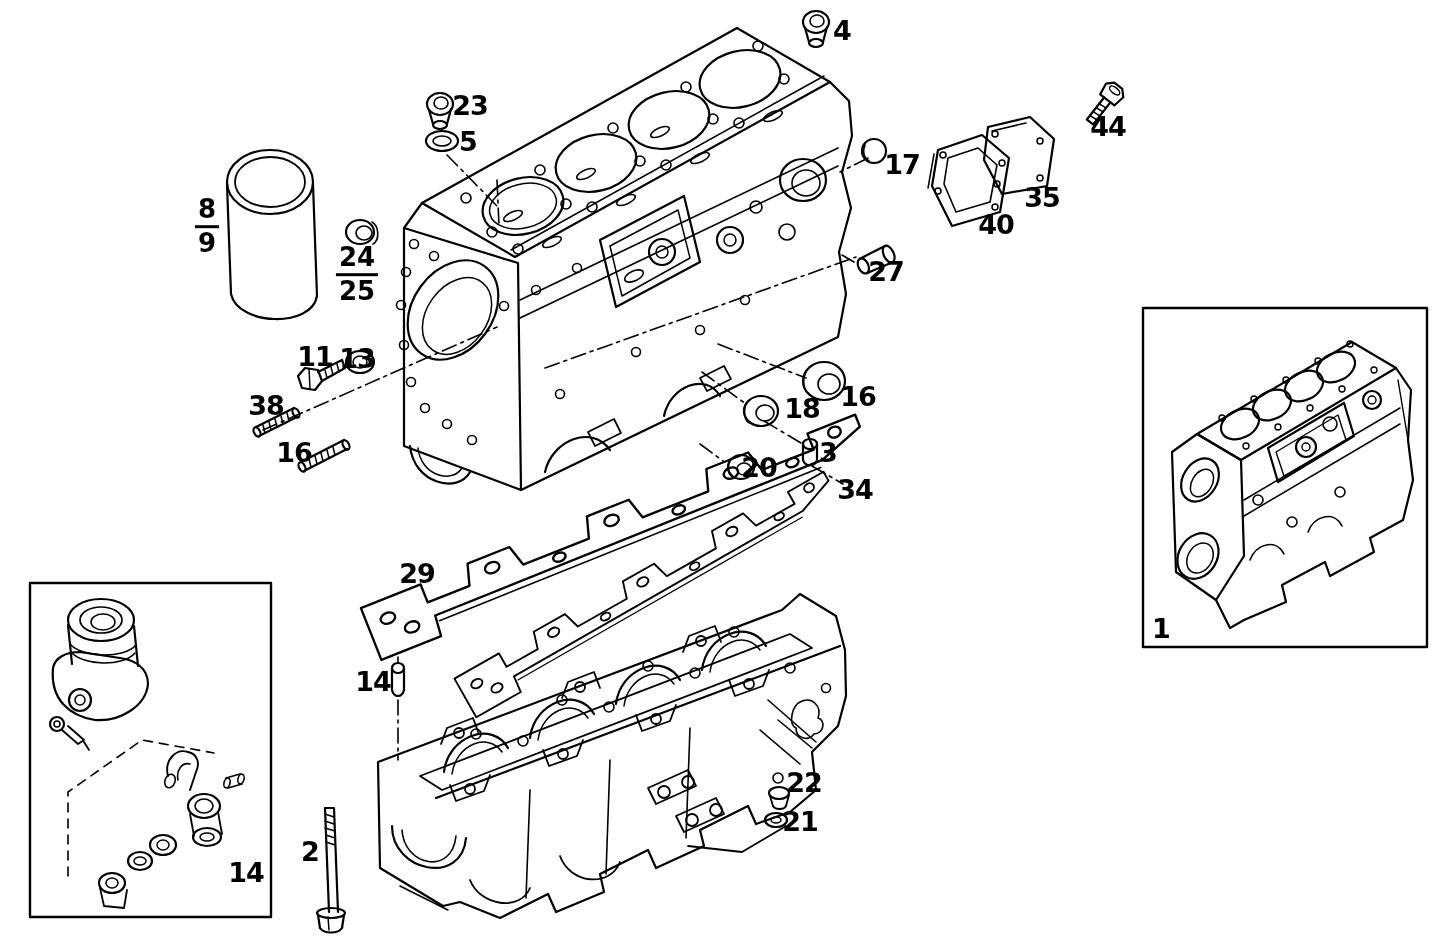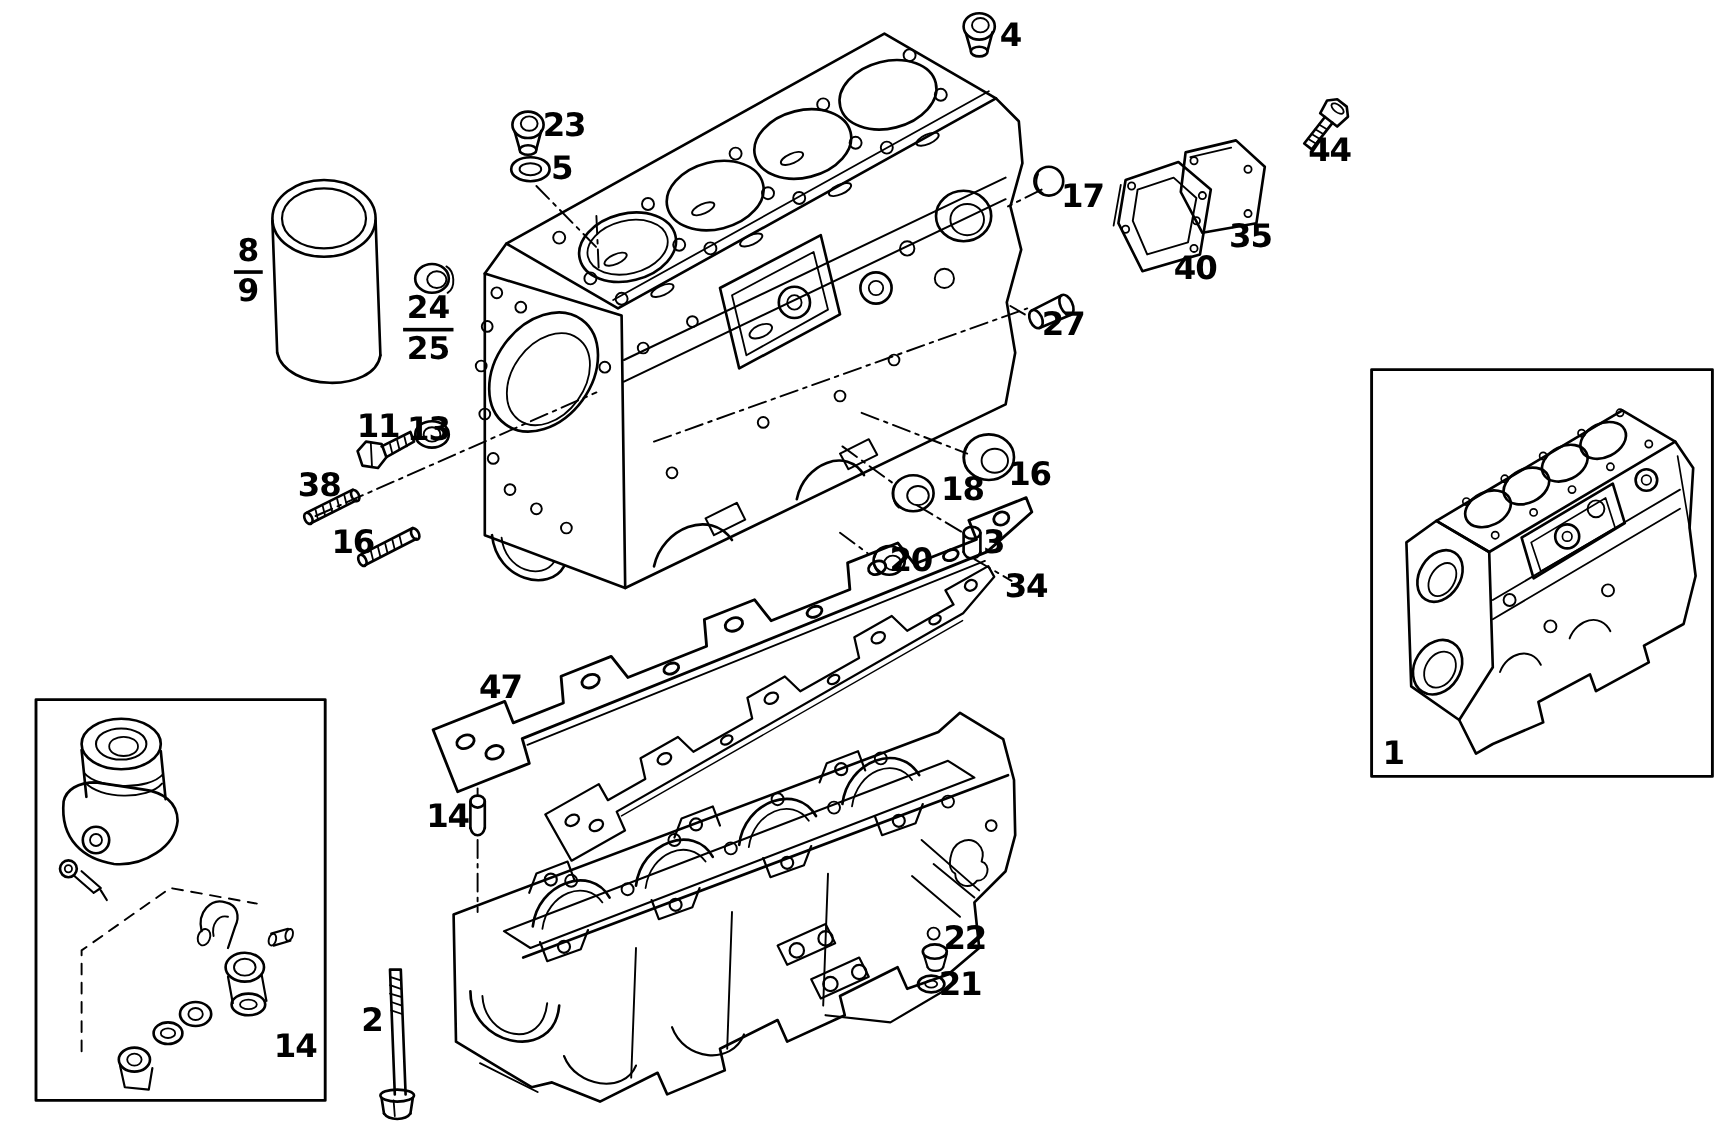--- a/index.html
+++ b/index.html
@@ -468,21 +468,21 @@
   <div class="lbl" style="left:902px;top:164px">17</div>
   <div class="lbl" style="left:886px;top:271px">27</div>
   <div class="lbl" style="left:1042px;top:197px">35</div>
   <div class="lbl" style="left:996px;top:224px">40</div>
   <div class="lbl" style="left:1108px;top:126px">44</div>
   <div class="lbl" style="left:858px;top:396px">16</div>
   <div class="lbl" style="left:802px;top:408px">18</div>
   <div class="lbl" style="left:828px;top:452px">3</div>
   <div class="lbl" style="left:759px;top:467px">20</div>
   <div class="lbl" style="left:855px;top:489px">34</div>
-  <div class="lbl" style="left:417px;top:573px">47</div>
+  <div class="lbl" style="left:417px;top:573px">29</div>
   <div class="lbl" style="left:373px;top:681px">14</div>
   <div class="lbl" style="left:310px;top:851px">2</div>
   <div class="lbl" style="left:804px;top:782px">22</div>
   <div class="lbl" style="left:800px;top:821px">21</div>
   <div class="lbl" style="left:246px;top:872px">14</div>
   <div class="lbl" style="left:1161px;top:628px">1</div>
 
   <div class="frac" style="left:207px;top:227px">
     <span class="fr-top">8</span>
     <span class="fr-bot">9</span>

